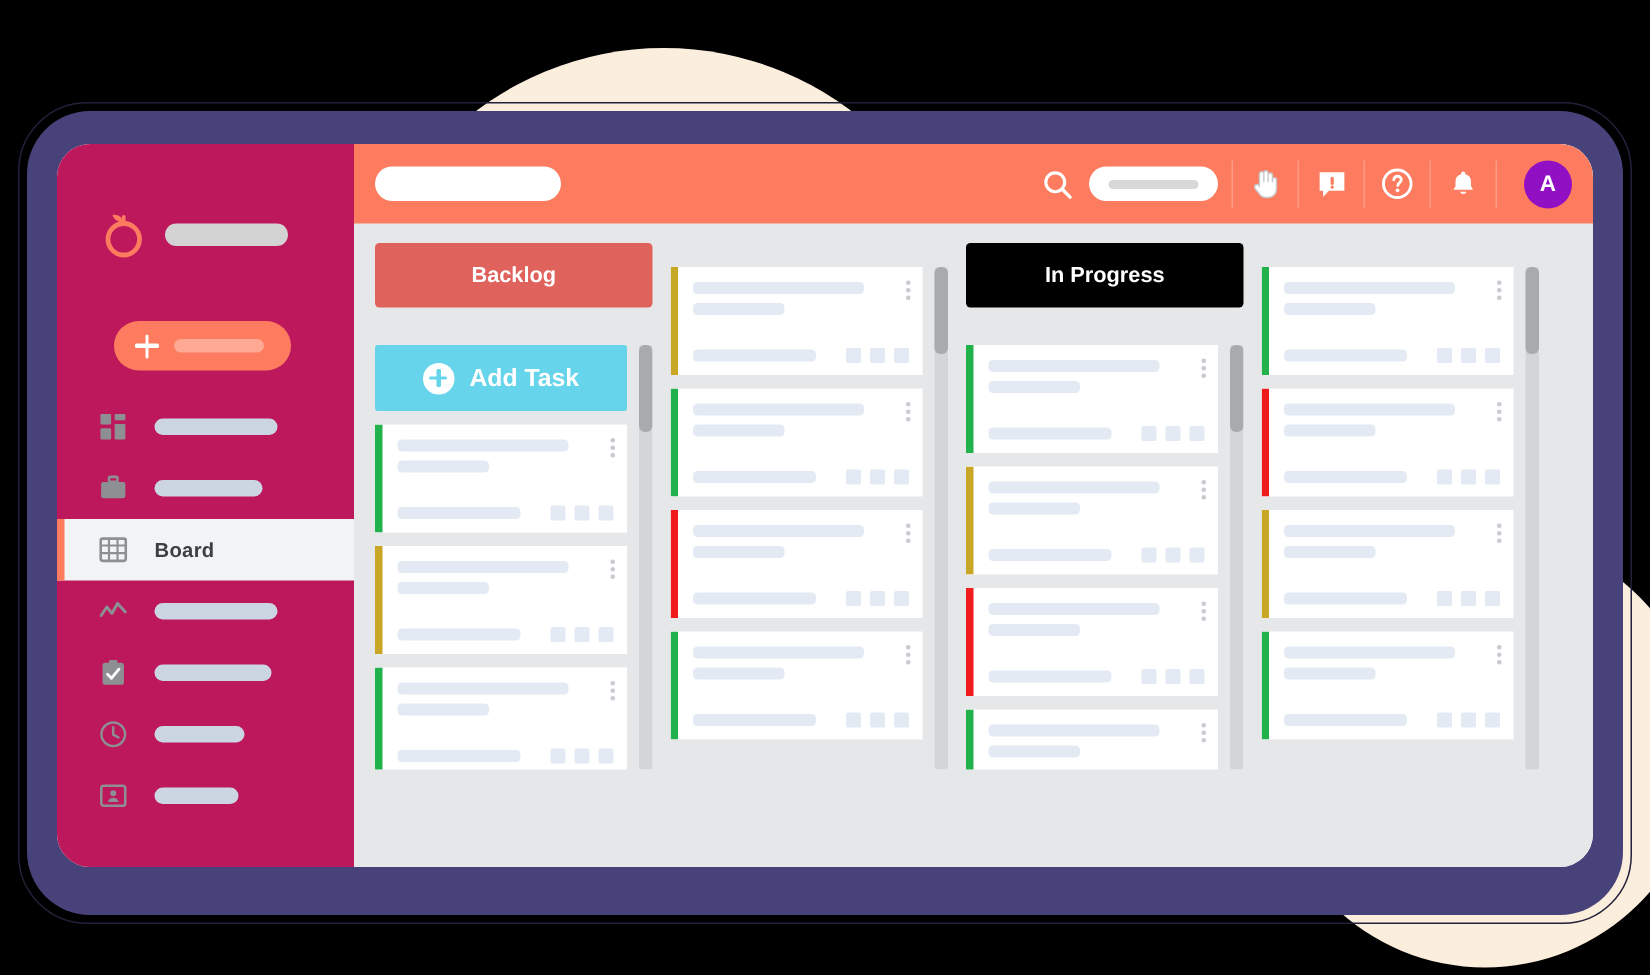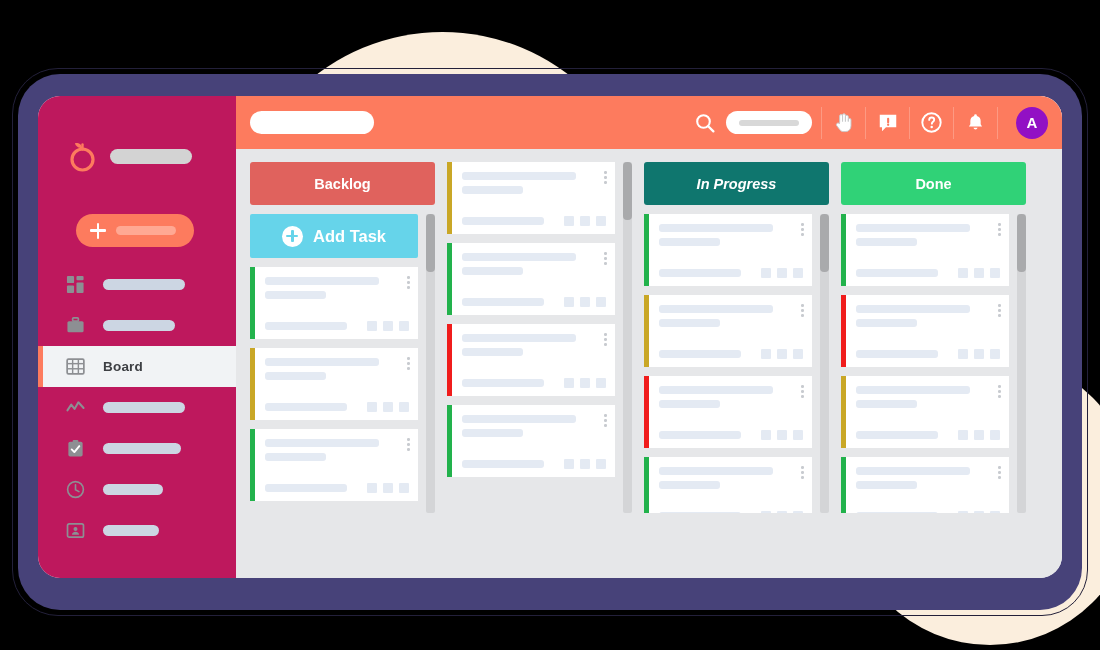--- a/index.html
+++ b/index.html
@@ -138,21 +138,21 @@
     display: flex; gap: 12px; padding: 13px 18px 0 14px;
     height: 364px;
   }
   .col { width: 185px; display: flex; flex-direction: column; }
   .col-head {
     height: 43px; border-radius: 3px;
     display: flex; align-items: center; justify-content: center;
     color: #fff; font-size: 14.5px; font-weight: 700;
     margin-bottom: 9px;
   }
-  .col-body { position: relative; flex: 1; overflow: hidden; padding-right: 17px; }
+  .col-body { position: relative; flex: 1; overflow: hidden; padding-right: 17px; margin-top: 16px; }
   .addtask {
     height: 44px; background: #66d4ea; border-radius: 2px;
     display: flex; align-items: center; justify-content: center; gap: 10px;
     color: #fff; font-size: 16.5px; font-weight: 700; margin-bottom: 9px;
     cursor: pointer;
   }
   .addtask .circ {
     width: 21px; height: 21px; border-radius: 50%; background: #fff;
     position: relative;
   }
@@ -485,21 +485,21 @@
                     <i></i>
                   </span>
                 </span>
               </div>
               <div class="scroll-track">
                 <div class="scroll-thumb" style="top: 0px; height: 58px;"></div>
               </div>
             </div>
           </div>
           <div class="col">
-            <div class="col-head" style="background: #0f766e; font-style: italic;">In Progress</div>
+            <div class="col-head" style="background: #000000;">In Progress</div>
             <div class="col-body">
               <div class="card">
                 <span class="accent" style="background: rgb(34, 178, 76);"></span>
                 <span class="inner">
                   <span class="ln ln-a" style="display:block"></span>
                   <span class="ln ln-b" style="display:block"></span>
                   <span class="ln ln-c"></span>
                   <span class="dots">
                     <i></i>
                     <i></i>
@@ -565,21 +565,20 @@
                     <i></i>
                   </span>
                 </span>
               </div>
               <div class="scroll-track">
                 <div class="scroll-thumb" style="top: 0px; height: 58px;"></div>
               </div>
             </div>
           </div>
           <div class="col">
-            <div class="col-head" style="background: rgb(48, 210, 119);">Done</div>
             <div class="col-body">
               <div class="card">
                 <span class="accent" style="background: rgb(34, 178, 76);"></span>
                 <span class="inner">
                   <span class="ln ln-a" style="display:block"></span>
                   <span class="ln ln-b" style="display:block"></span>
                   <span class="ln ln-c"></span>
                   <span class="dots">
                     <i></i>
                     <i></i>

